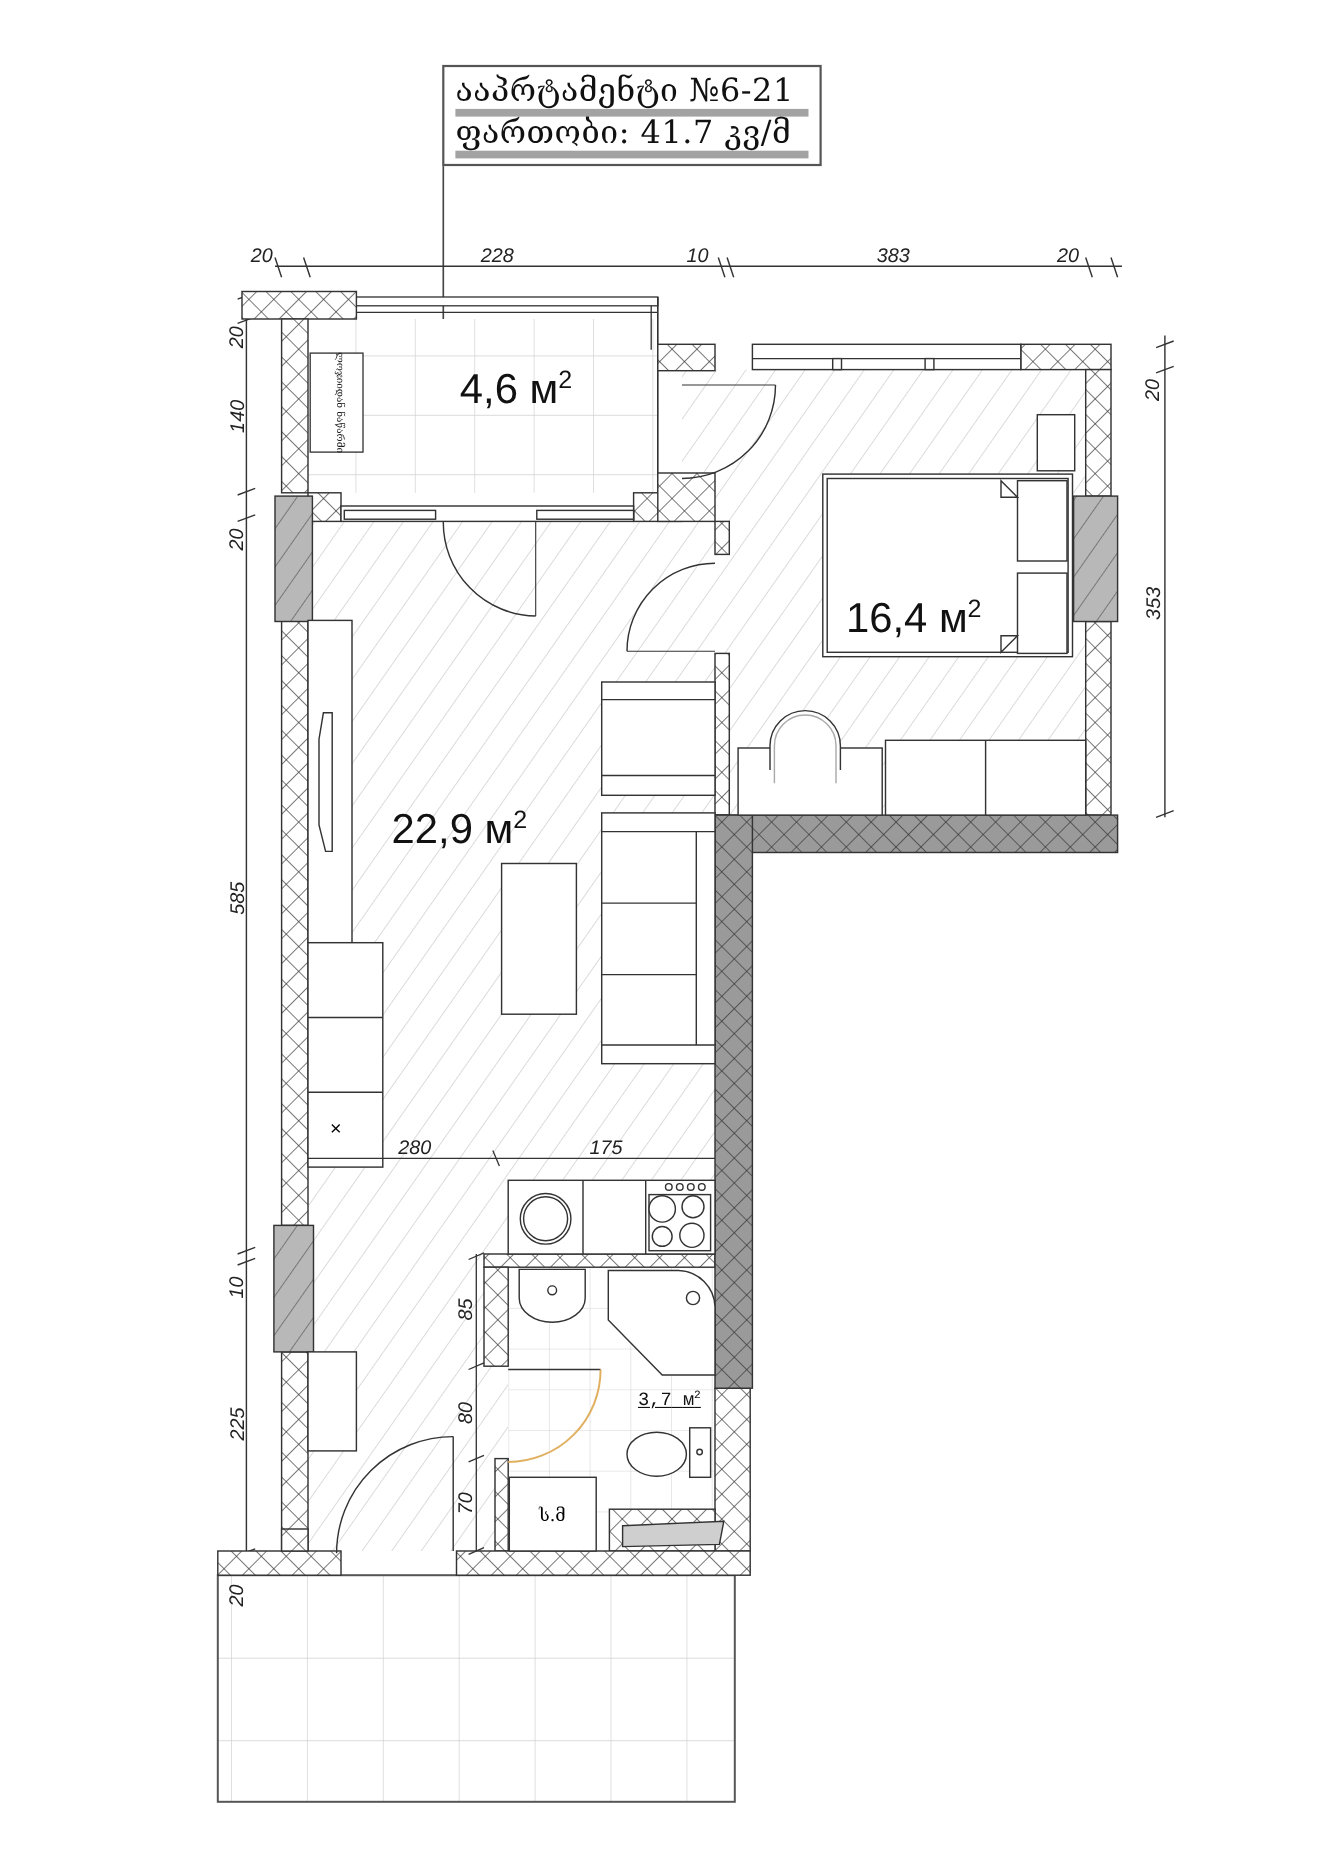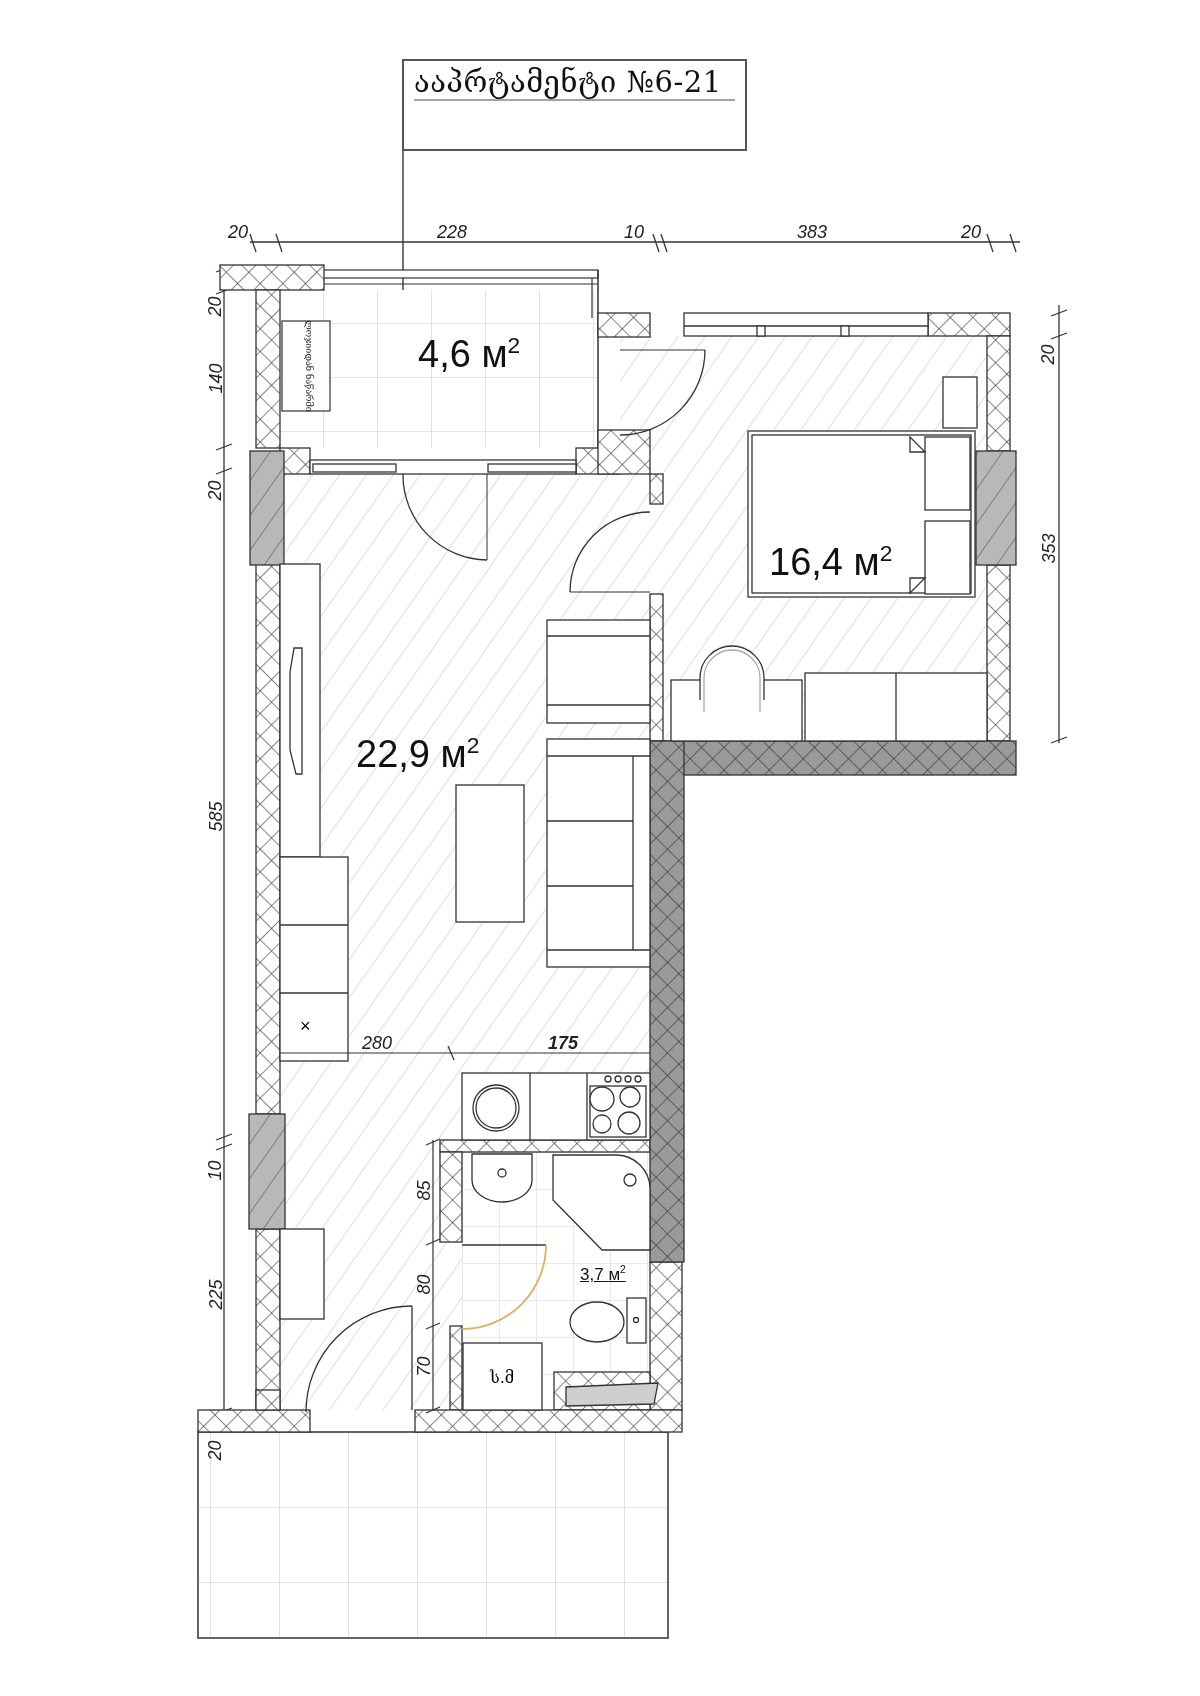--- a/index.html
+++ b/index.html
@@ -3,21 +3,21 @@
 <meta charset="utf-8">
 <style>
   html, body { margin: 0; padding: 0; background: #ffffff; }
   body { width: 1200px; height: 1696px; position: relative; overflow: hidden;
          font-family: "Liberation Sans", "DejaVu Sans", sans-serif; }
   #plan { position: absolute; left: 0; top: 0; }
   .title-box { position: absolute; left: 402px; top: 59px; width: 345px; height: 92px;
                border: 2px solid #555; background: #fff; box-sizing: border-box; }
   .title-line { position: absolute; left: 10px; right: 10px; font-family: "DejaVu Serif", serif;
                 font-size: 29px; color: #111; white-space: nowrap; letter-spacing: 0.5px;
-                border-bottom: 2px solid #a3a3a3; line-height: 34px; }
+                border-bottom: 7px solid #a3a3a3; line-height: 34px; }
   .title-line.l1 { top: 4px; }
   .title-line.l2 { top: 42px; }
   .dim { position: absolute; font-size: 18px; font-style: italic; color: #222; }
   .dim.v { transform: rotate(-90deg); transform-origin: center center; }
   .area { position: absolute; color: #111; }
   .area sup { font-size: 0.6em; }
 </style>
 </head>
 <body>
 
@@ -252,35 +252,36 @@
     <line x1="433" y1="1140" x2="433" y2="1410"></line>
     <line x1="426" y1="1145" x2="440" y2="1139"></line>
     <line x1="426" y1="1245" x2="440" y2="1239"></line>
     <line x1="426" y1="1329" x2="440" y2="1323"></line>
     <line x1="426" y1="1413" x2="440" y2="1407"></line>
   </g>
 </svg>
 
 <div class="title-box">
   <div class="title-line l1">ააპრტამენტი №6-21</div>
+  <div class="title-line l2">ფართობი: 41.7 კვ/მ</div>
 </div>
 
 <div class="area" style="left:418px; top:332px; font-size:38px;text-align:right;">
   <span>4,6</span>
   <span>м</span><sup>2</sup>
 </div>
 <div class="area" style="left:356px; top:688px; font-size:38px;margin-top:44px;">
   <span>22,9</span>
   <span>м</span><sup>2</sup>
 </div>
 <div class="area" style="left:769px; top:540px; font-size:38px;">
   <span>16,4</span>
   <span>м</span><sup>2</sup>
 </div>
-<div class="area" style="left:580px; top:1264px; font-size:17px; text-decoration:underline;">
+<div class="area" style="left:580px; top:1264px; font-size:17px; text-decoration:underline;font-family:Liberation Mono, monospace;">
   <span>3,7</span>
   <span>м</span><sup>2</sup>
 </div>
 
 <div style="position:absolute; left:300px; top:1016px; font-size:18px;">×</div>
 <div style="position:absolute; left:490px; top:1368px; font-size:16px; font-family:'DejaVu Serif', serif;">ს.მ</div>
 
 <div class="dim" style="left:228px; top:222px;">20</div>
 <div class="dim" style="left:437px; top:222px;">228</div>
 <div class="dim" style="left:624px; top:222px;">10</div>
@@ -292,16 +293,16 @@
 <div class="dim v" style="left:205px; top:480px;">20</div>
 <div class="dim v" style="left:201px; top:806px;">585</div>
 <div class="dim v" style="left:205px; top:1160px;">10</div>
 <div class="dim v" style="left:201px; top:1284px;">225</div>
 <div class="dim v" style="left:205px; top:1440px;">20</div>
 
 <div class="dim v" style="left:1038px; top:344px;">20</div>
 <div class="dim v" style="left:1034px; top:538px;">353</div>
 
 <div class="dim" style="left:362px; top:1033px;">280</div>
-<div class="dim" style="left:548px; top:1033px;font-weight:bold;">175</div>
+<div class="dim" style="left:536px; top:1033px;">175</div>
 <div class="dim v" style="left:414px; top:1180px;">85</div>
 <div class="dim v" style="left:414px; top:1274px;">80</div>
 <div class="dim v" style="left:414px; top:1356px;">70</div>
 
 </body></html>

